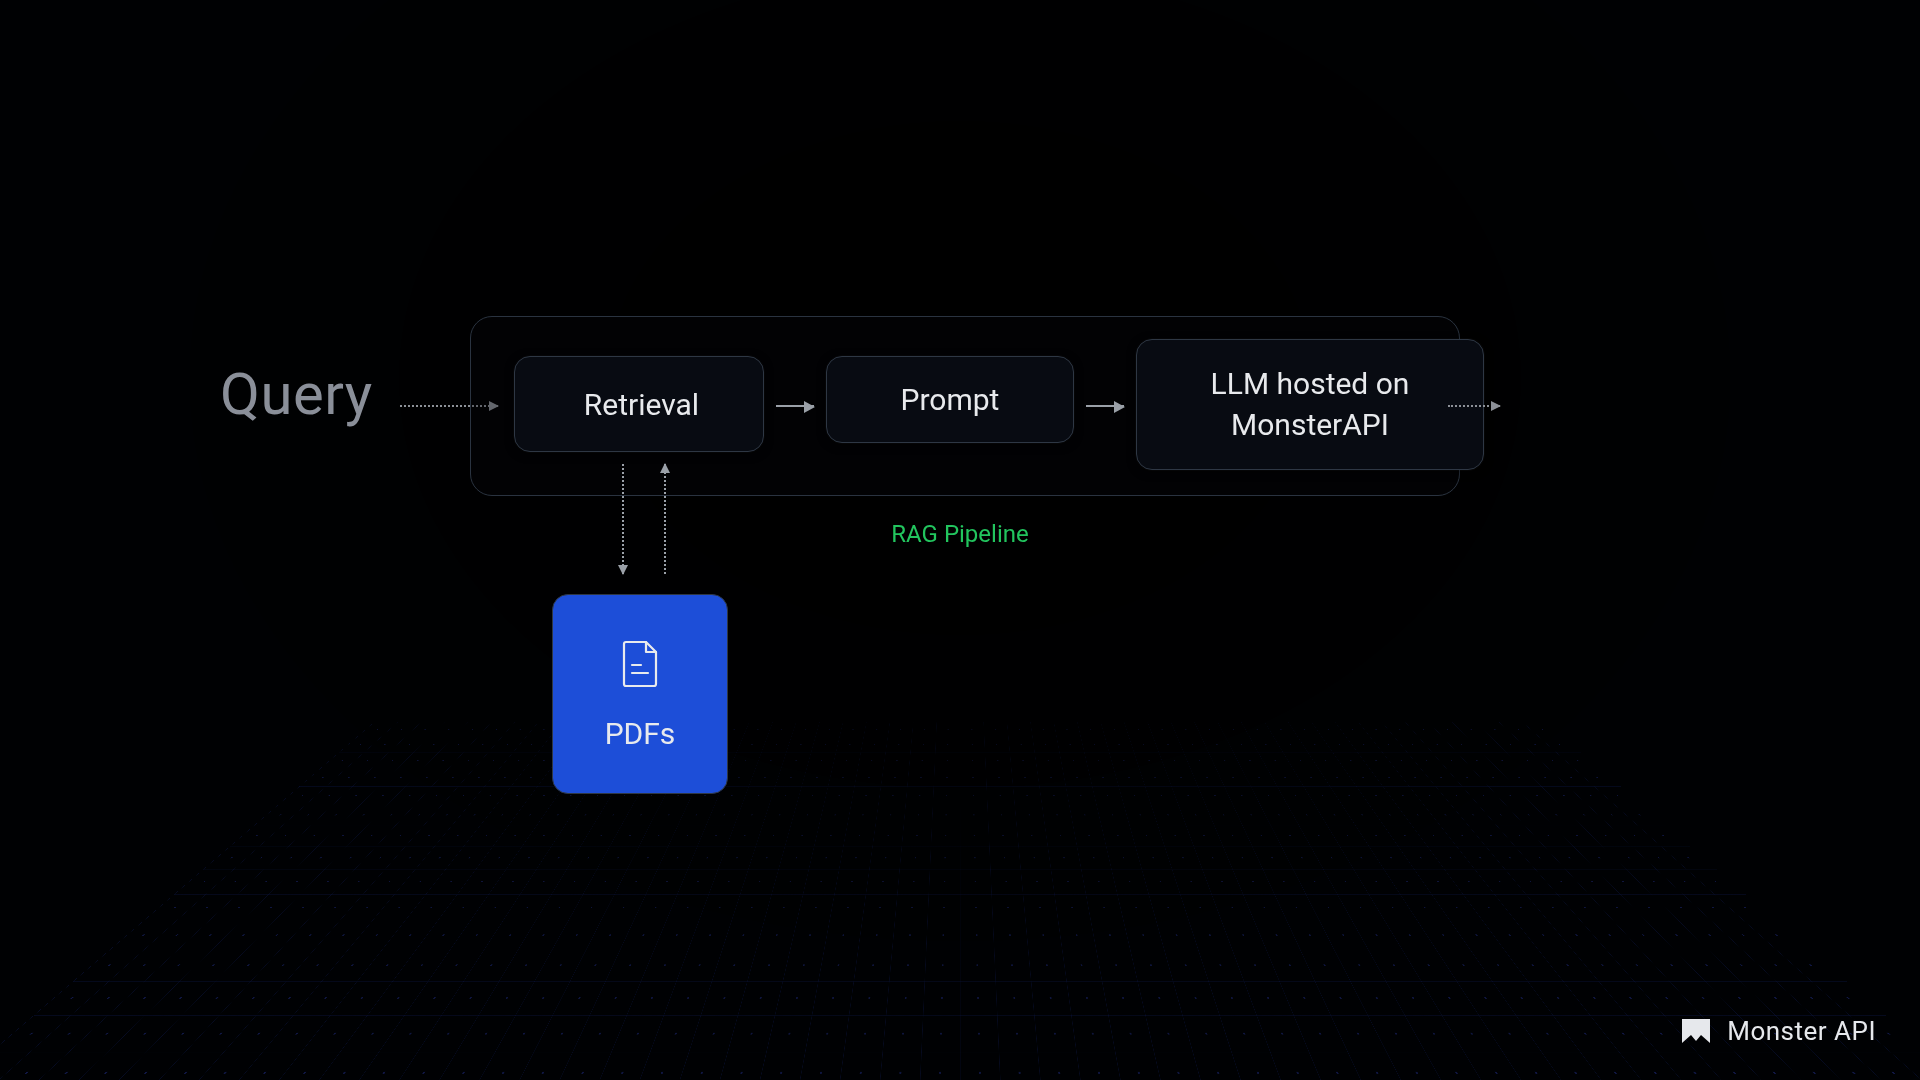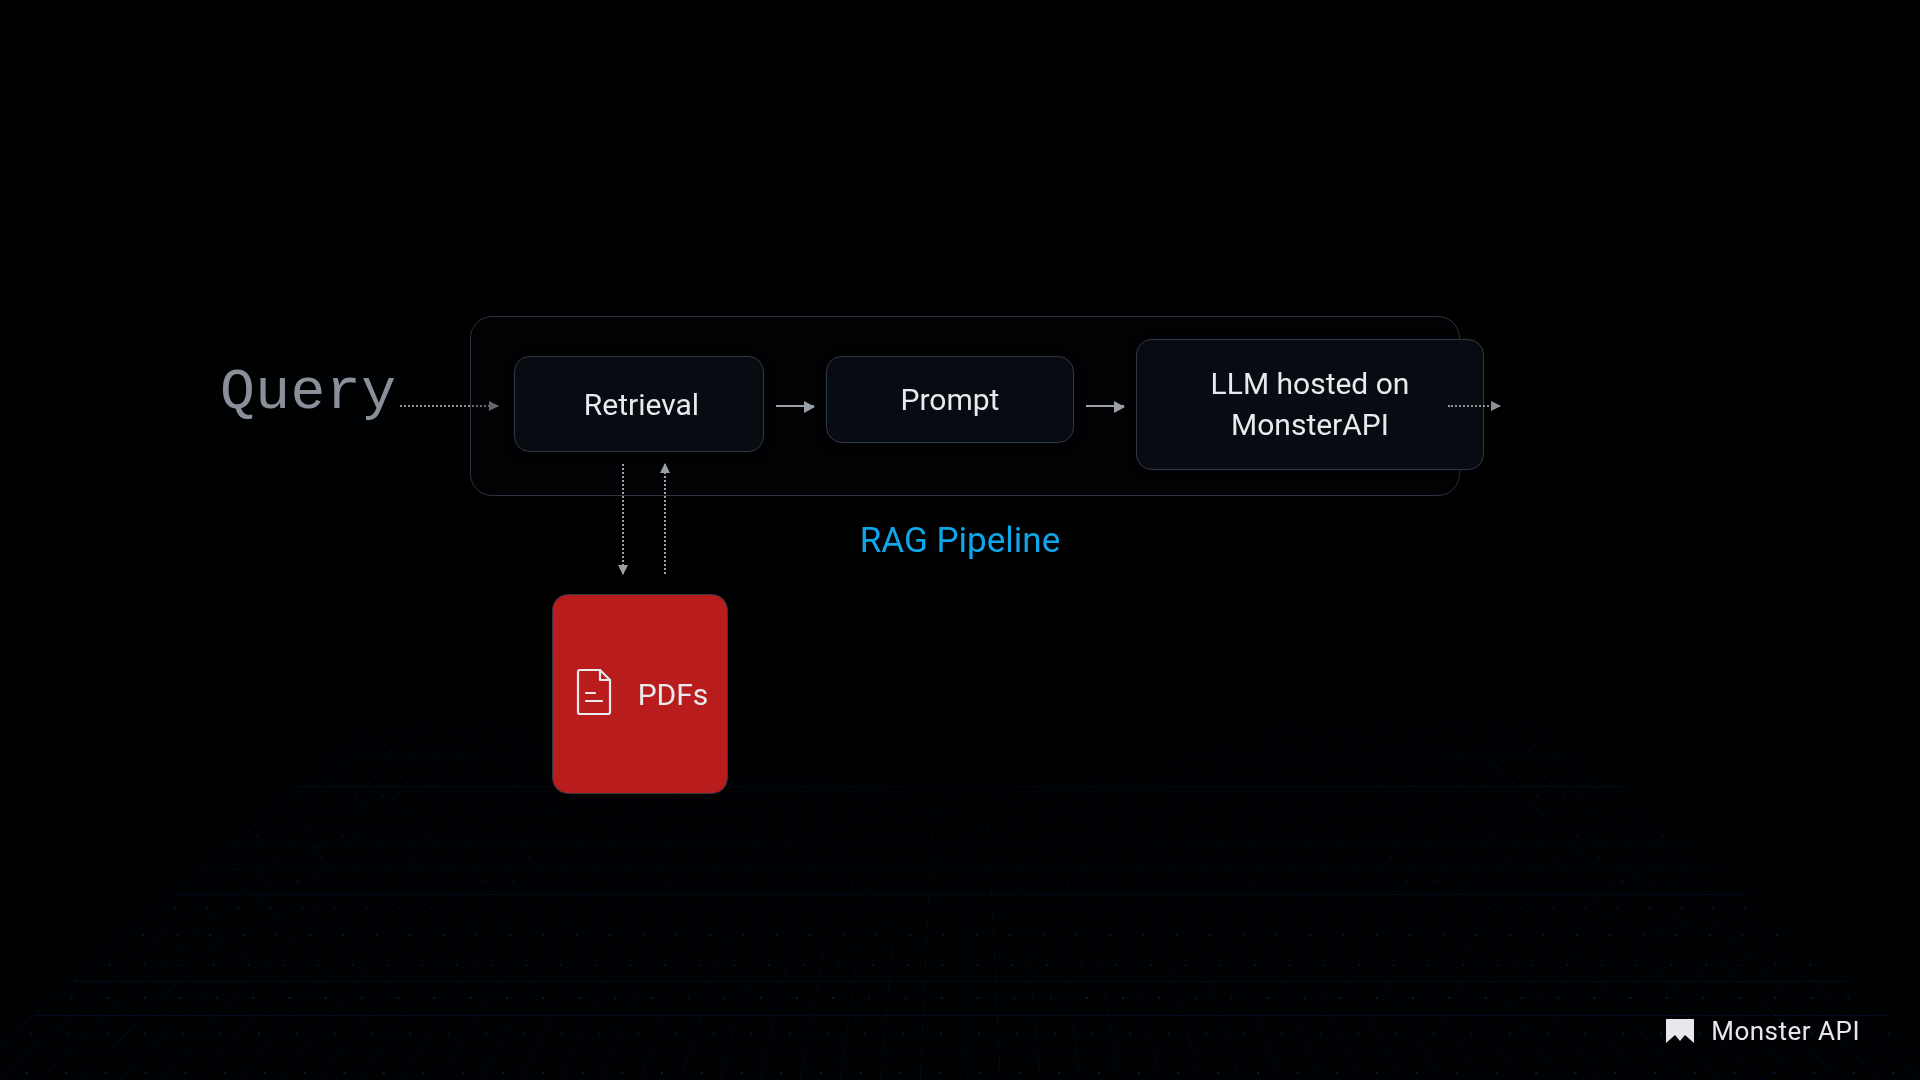--- a/index.html
+++ b/index.html
@@ -47,43 +47,42 @@
     z-index: 1;
   }
 
   
   .io-label {
     position: absolute;
     color: #8a8f99;
     font-size: 58px;
     font-weight: 400;
     letter-spacing: 0.5px;
-    font-family: Liberation Mono, monospace;
   }
   .query-label { left: 220px; top: 360px; }
   .answer-label { left: 1520px; top: 362px; }
 
   
   .pipeline {
     position: absolute;
     left: 470px;
     top: 316px;
     width: 990px;
     height: 180px;
     border: 1.5px solid #2a3340;
     border-radius: 22px;
     background: rgba(5,8,14,0.3);
   }
   .pipeline-title {
     position: absolute;
     left: 50%;
     transform: translateX(-50%);
     top: 520px;
-    color: #0ea5e9;
-    font-size: 35px;
+    color: #22c55e;
+    font-size: 24px;
     font-weight: 400;
   }
 
   
   .stage-box {
     position: absolute;
     border: 1.5px solid #2e3744;
     border-radius: 16px;
     background: #080b12;
     color: #e8eaed;
@@ -98,24 +97,24 @@
   }
   .box-retrieval { left: 514px;  top: 356px; width: 250px; height: 96px; padding-left: 23px; }
   .box-prompt    { left: 826px;  top: 356px; width: 248px; height: 87px; }
   .box-llm       { left: 1136px; top: 339px; width: 348px; height: 131px; line-height: 1.35; }
 
   .box-pdfs {
     position: absolute;
     left: 552px; top: 594px; width: 176px; height: 200px;
     border: 1.5px solid #2e3744;
     border-radius: 16px;
-    background: #b91c1c;
+    background: #1d4ed8;
     color: #e8eaed;
     display: flex;
-    flex-direction: row;
+    flex-direction: column;
     align-items: center;
     justify-content: center;
     gap: 22px;
   }
   .box-pdfs .pdf-label { font-size: 30px; }
 
   
   .dashed-arrow {
     position: absolute;
     height: 0;
@@ -170,21 +169,21 @@
     border-bottom: 10px solid #9aa0a8;
     border-left: 5px solid transparent;
     border-right: 5px solid transparent;
   }
   .v-down { left: 622px; top: 464px; height: 110px; }
   .v-up   { left: 664px; top: 464px; height: 110px; }
 
   
   .logo {
     position: absolute;
-    right: 60px;
+    right: 44px;
     bottom: 34px;
     display: flex;
     align-items: center;
     gap: 16px;
     color: #e6e8ec;
     font-size: 26px;
     font-weight: 400;
     letter-spacing: 0.5px;
   }
   .logo svg { display: block; }

